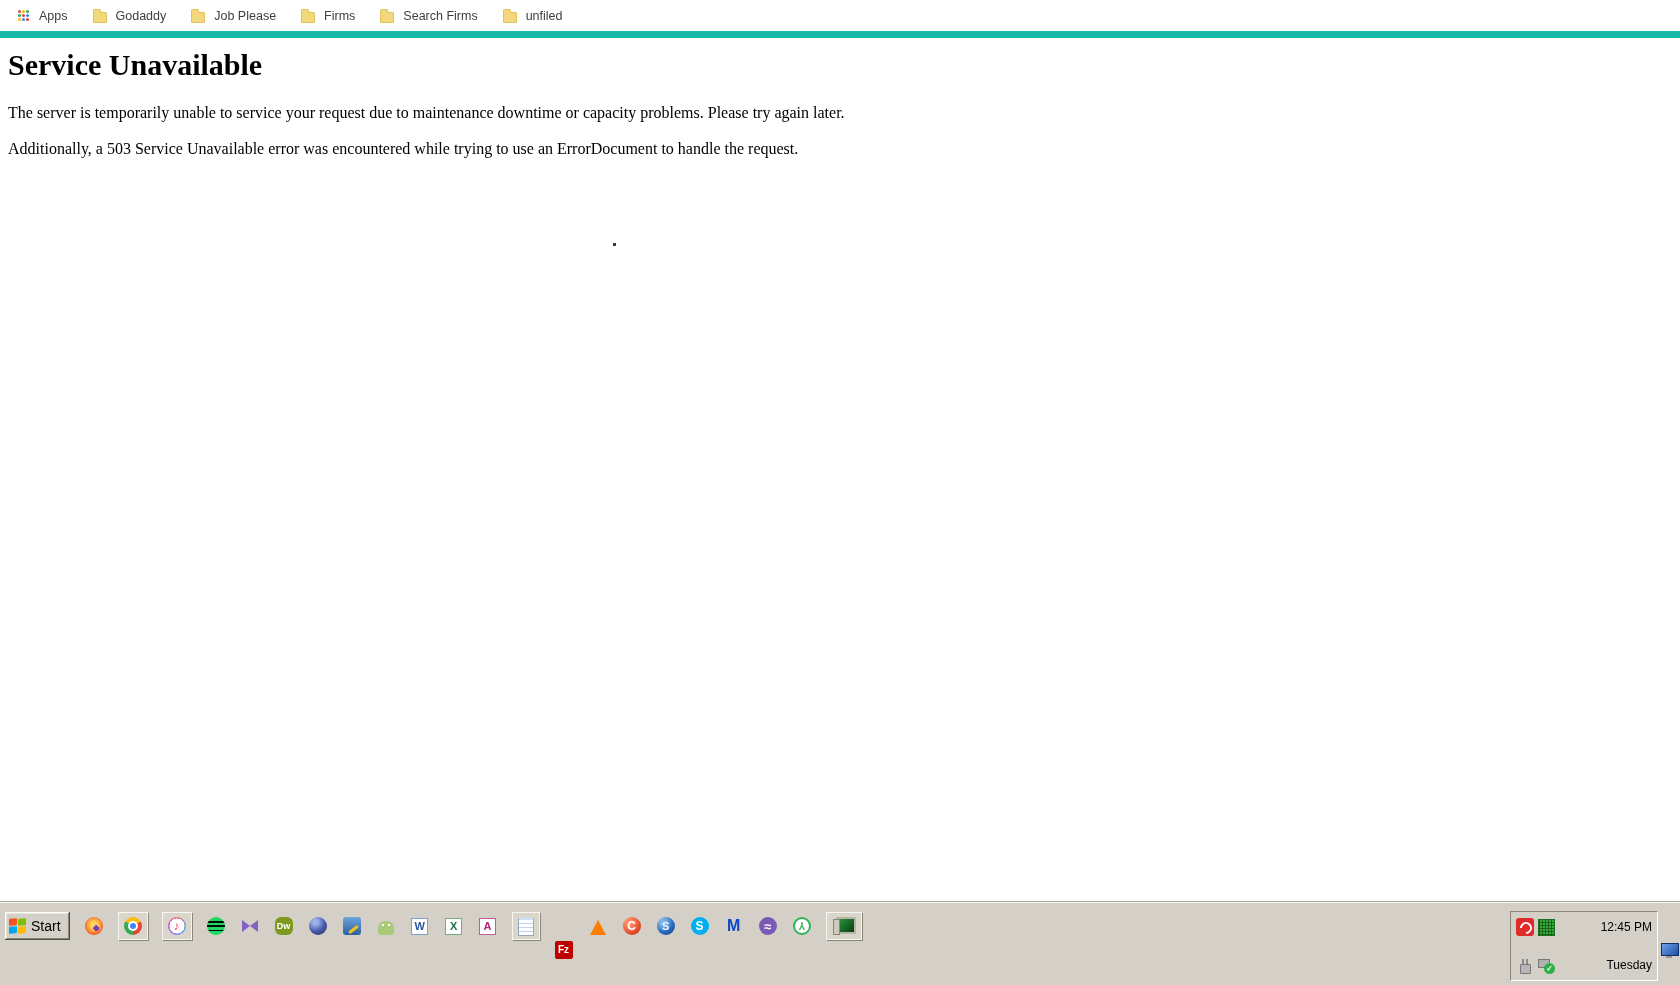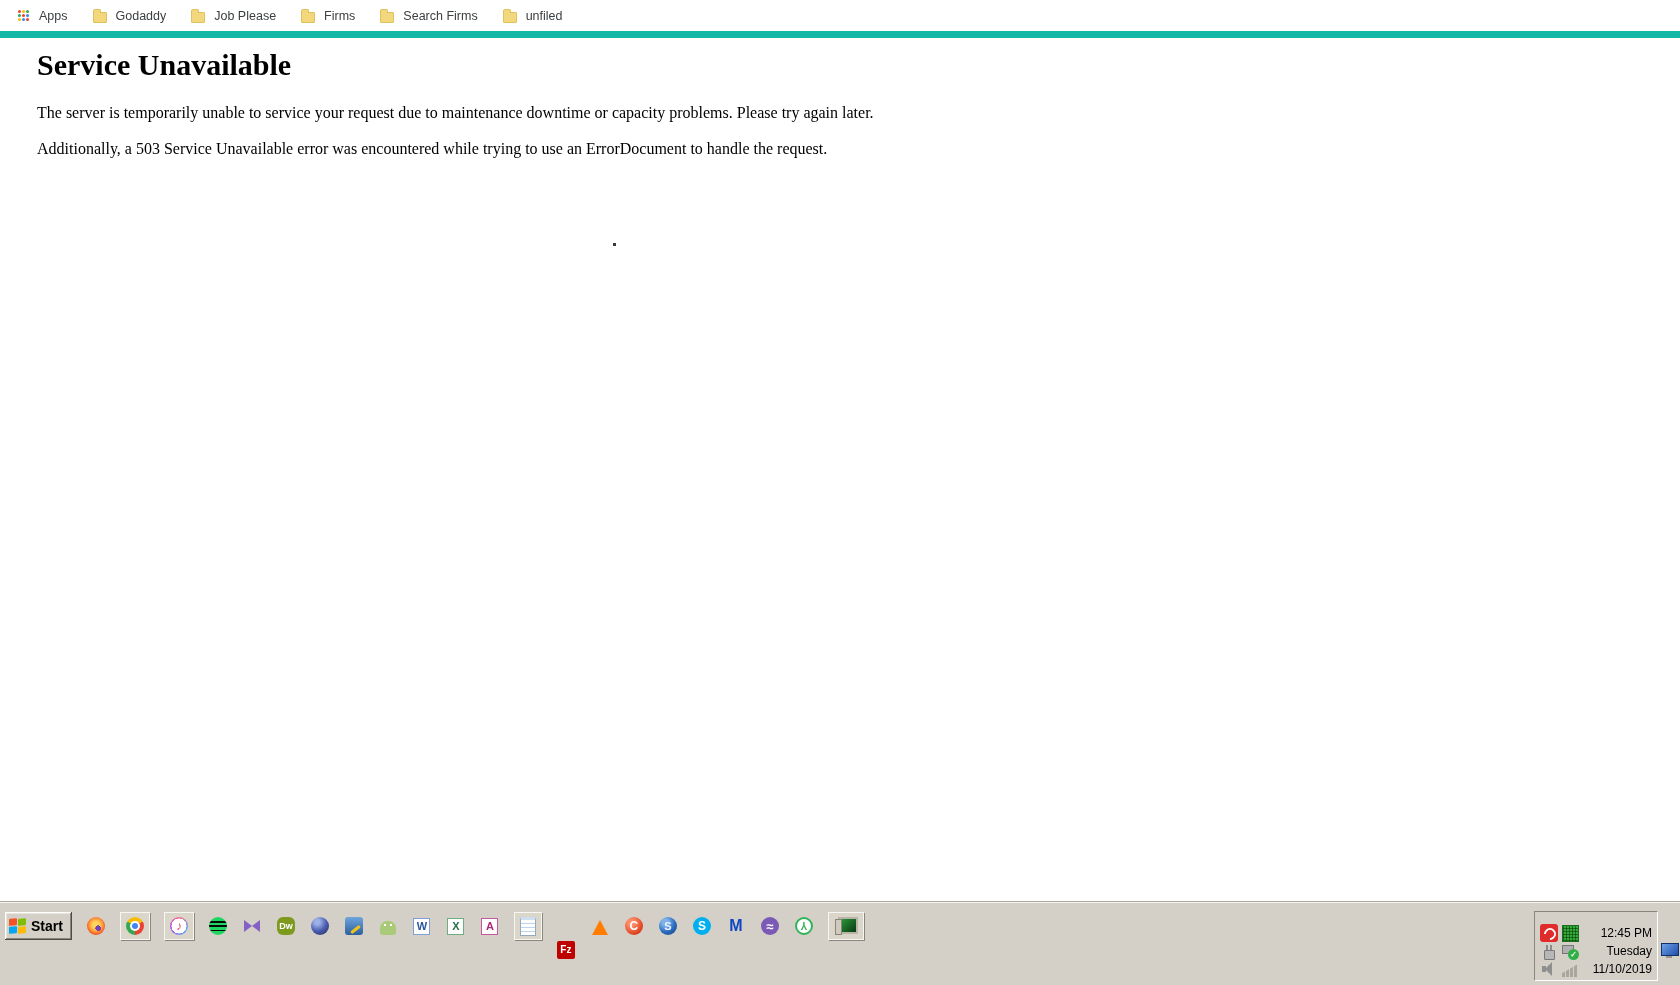--- a/index.html
+++ b/index.html
@@ -22,37 +22,37 @@
                border-radius:2px 2px 0 0; }
   .ic-apps { width:13px; height:13px; position:relative; }
   .ic-apps::before { content:""; position:absolute; left:1px; top:1px; width:3px; height:3px;
       border-radius:50%; background:#ea4335;
       box-shadow: 4px 0 0 #fbbc05, 8px 0 0 #34a853,
                   0 4px 0 #34a853, 4px 4px 0 #ea4335, 8px 4px 0 #4285f4,
                   0 8px 0 #fbbc05, 4px 8px 0 #4285f4, 8px 8px 0 #ea4335; }
 
   
   .content { position:absolute; top:39px; left:0; width:100%; color:#000;
-             font-family:"Liberation Serif","DejaVu Serif",serif;padding-left:29px; }
+             font-family:"Liberation Serif","DejaVu Serif",serif; }
   .content h1 { font-size:30px; font-weight:bold; margin:11px 0 0 8px; line-height:1; }
   .content p { font-size:16px; margin:0 0 0 8px; line-height:1.05; }
   .content p.first { margin-top:25px; }
   .content p.second { margin-top:19px; }
   .cursor-dot { position:absolute; left:613px; top:243px; width:3px; height:3px; background:#3a3a3a; }
 
   
   .taskbar { position:absolute; left:0; bottom:0; width:1680px; height:82px;
              background:#d4d0c8;
              box-shadow: 0 -1px 0 #f6f5f1, 0 -2px 0 #aaa69c; }
   .tb-row { position:absolute; left:5px; top:8px; height:30px; display:flex; align-items:center; }
   .start-btn { display:flex; align-items:center; gap:5px; height:28px; padding:0 9px 0 4px;
                background:#d4d0c8; cursor:pointer;
                box-shadow: inset -1px -1px 0 #4e4a44, inset 1px 1px 0 #fff,
                            inset -2px -2px 0 #8a867c, inset 2px 2px 0 #e9e6de;
-               font-weight:bold; font-size:14px; color:#000; margin-right:14px; }
+               font-weight:normal; font-size:14px; color:#000; margin-right:14px; }
   .win-flag { width:17px; height:16px; position:relative; transform:skewY(-6deg); }
   .win-flag::before { content:""; position:absolute; left:0; top:0; width:8px; height:7px;
         background:#f35325; border-radius:1px;
         box-shadow: 9px 1px 0 #81bc06, 0 8px 0 #05a6f0, 9px 9px 0 #ffba08; }
 
   .ql { display:flex; align-items:center; gap:14px; }
   .ql-item { width:20px; height:20px; display:flex; align-items:center; justify-content:center;
              cursor:pointer; position:relative; flex:none; }
   .ql-box { width:auto; height:28px; padding:3px 5px; background:#dad6ca;
             border:1px solid #f7f6f2; box-shadow:1px 1px 0 #8a867c; }
@@ -109,23 +109,23 @@
   .ic-bt { border-radius:50%; background:#7b5ab5; color:#fff; font-size:13px; }
   .ic-ring { border-radius:50%; border:2px solid #2fb457; background:#fff; color:#2fb457;
     font-size:10px; transform:rotate(180deg); }
   .ic-computer { width:24px; height:20px; position:relative; }
   .ic-computer::before { content:""; position:absolute; right:0; top:1px; width:16px; height:13px;
     border:2px solid #b8b4a8; background:linear-gradient(135deg, #2a9a3a, #0b3b12); }
   .ic-computer::after { content:""; position:absolute; left:1px; top:3px; width:5px; height:14px;
     background:#cfcabe; border:1px solid #8a867c; }
 
   
-  .tray { position:absolute; right:22px; top:8px; width:124px; height:70px;
+  .tray { position:absolute; right:22px; top:8px; width:148px; height:70px;
           border:1px solid; border-color:#8a867c #fff #fff #8a867c;
-          display:grid; grid-template-rows:1fr 1fr 1fr; padding:12px 5px; }
+          display:grid; grid-template-rows:1fr 1fr 1fr; padding:6px 5px;gap:20px; }
   .tray-row { display:grid; grid-template-columns:21px 23px 1fr; align-items:center; }
   .tray-text { font-size:12px; color:#000; text-align:right; white-space:nowrap; }
   .t { width:18px; height:18px; position:relative; display:flex; align-items:center; justify-content:center; }
   .ic-avira { width:18px; height:18px; background:#e02b2b; border-radius:3px; position:relative; }
   .ic-avira::before { content:""; position:absolute; left:4px; top:4px; width:8px; height:8px;
     border:2.5px solid #fff; border-radius:50%; border-bottom-color:transparent; transform:rotate(45deg); }
   .ic-netmon { width:17px; height:17px; background:#36a93b; border:1px solid #1c6e20;
     background-image: repeating-linear-gradient(0deg, rgba(0,50,0,.5) 0 1px, transparent 1px 3px),
                       repeating-linear-gradient(90deg, rgba(0,50,0,.5) 0 1px, transparent 1px 3px); }
   .ic-plug::before { content:""; position:absolute; left:4px; top:8px; width:9px; height:8px;

